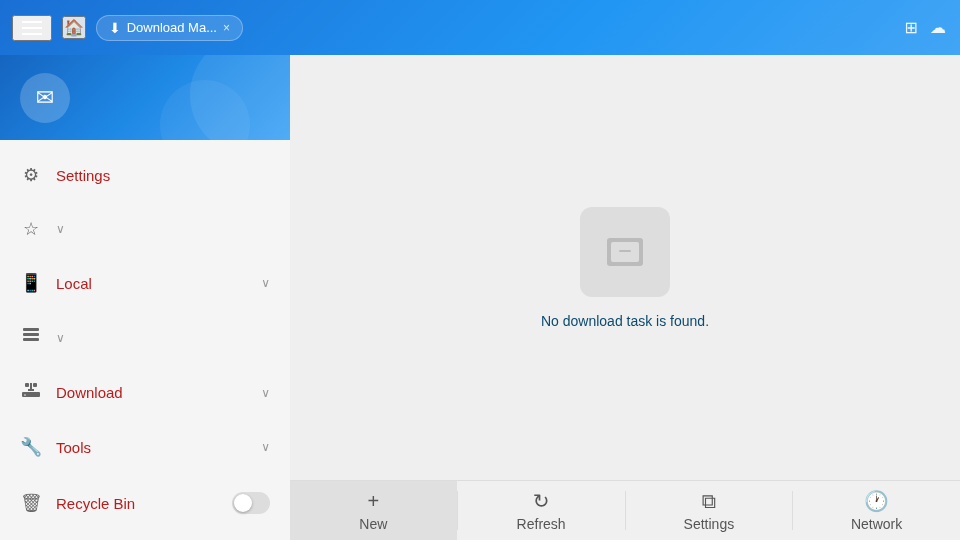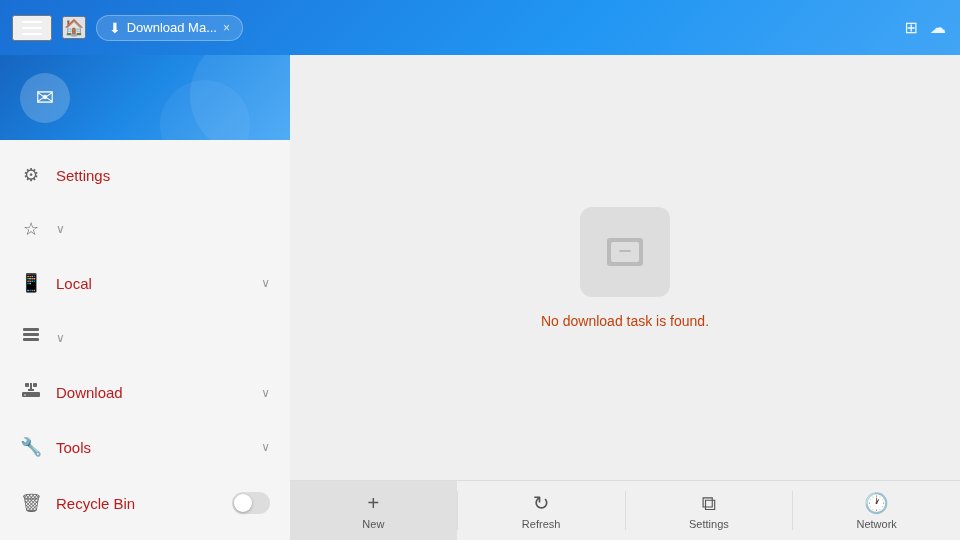--- a/index.html
+++ b/index.html
@@ -222,21 +222,21 @@
       display: flex;
       align-items: center;
       justify-content: center;
     }
     .empty-icon svg {
       width: 44px;
       height: 44px;
       fill: #bbb;
     }
     .empty-text {
-      color: #c2410c;
+      color: #0c4a6e;
       font-size: 14px;
     }
 
     
     .bottom-toolbar {
       height: 60px;
       background: #f0f0f0;
       display: flex;
       border-top: 1px solid #ddd;
       flex-shrink: 0;
@@ -255,21 +255,21 @@
       font-size: 11px;
     }
     .toolbar-btn.active {
       background: #e0e0e0;
     }
     .toolbar-icon {
       font-size: 20px;
       color: #555;
     }
     .toolbar-label {
-      font-size: 11px;
+      font-size: 14px;
       color: #555;
     }
     .divider {
       width: 1px;
       background: #ddd;
       margin: 10px 0;
     }
   </style>
 </head>
 <body>

